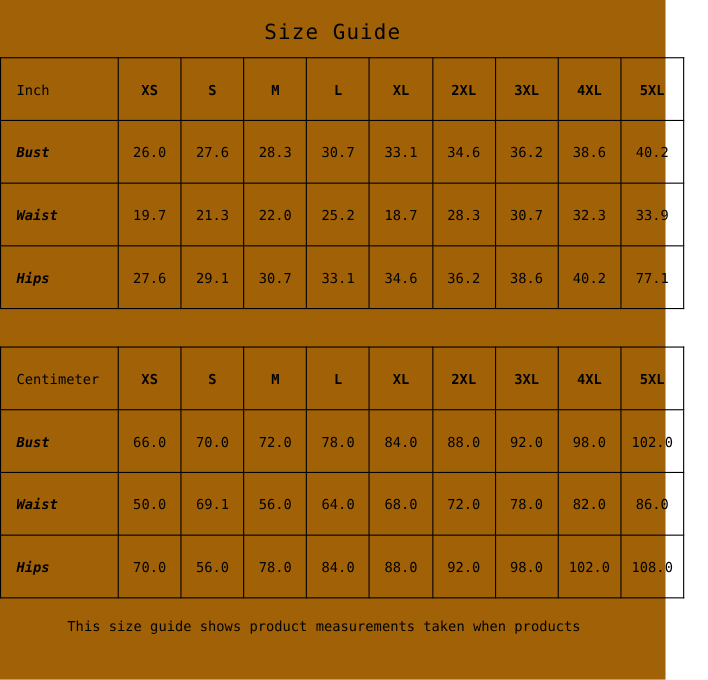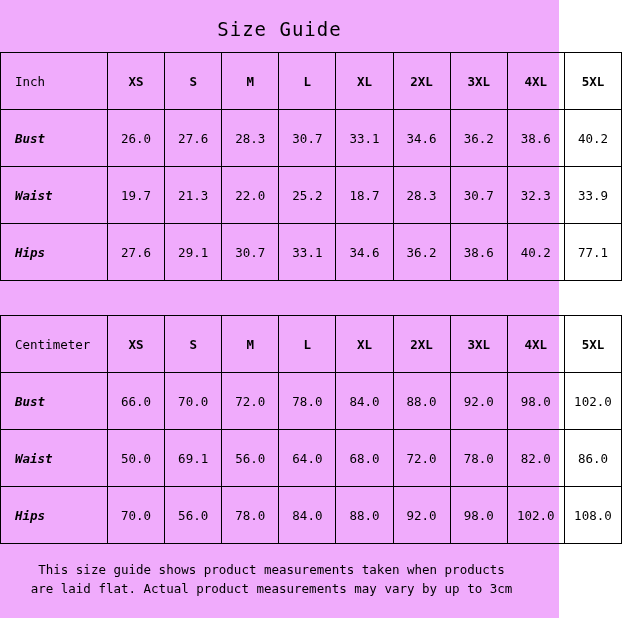--- a/index.html
+++ b/index.html
@@ -8,24 +8,24 @@
     background: #ffffff;
   }
   body {
     width: 644px;
     height: 618px;
     font-family: "DejaVu Sans Mono", monospace;
     color: #000000;
     overflow: hidden;
   }
   .page {
-    width: 559px;
+    width: 605px;
     height: 618px;
     position: relative;
-    background: #f0abfc;
+    background: #a16207;
     box-sizing: border-box;
   }
   .title {
     text-align: center;
     font-family: "DejaVu Sans Mono", monospace;
     font-size: 19px;
     letter-spacing: 1px;
     padding-top: 18px;
     padding-bottom: 12px;
     font-weight: 400;
@@ -184,16 +184,15 @@
         <td>92.0</td>
         <td>98.0</td>
         <td>102.0</td>
         <td>108.0</td>
       </tr>
     </tbody>
   </table>
 
   <div class="footnote">
     <div>This size guide shows product measurements taken when products</div>
-    <div>are laid flat. Actual product measurements may vary by up to 3cm</div>
   </div>
 
 </div>
 
 </body></html>

